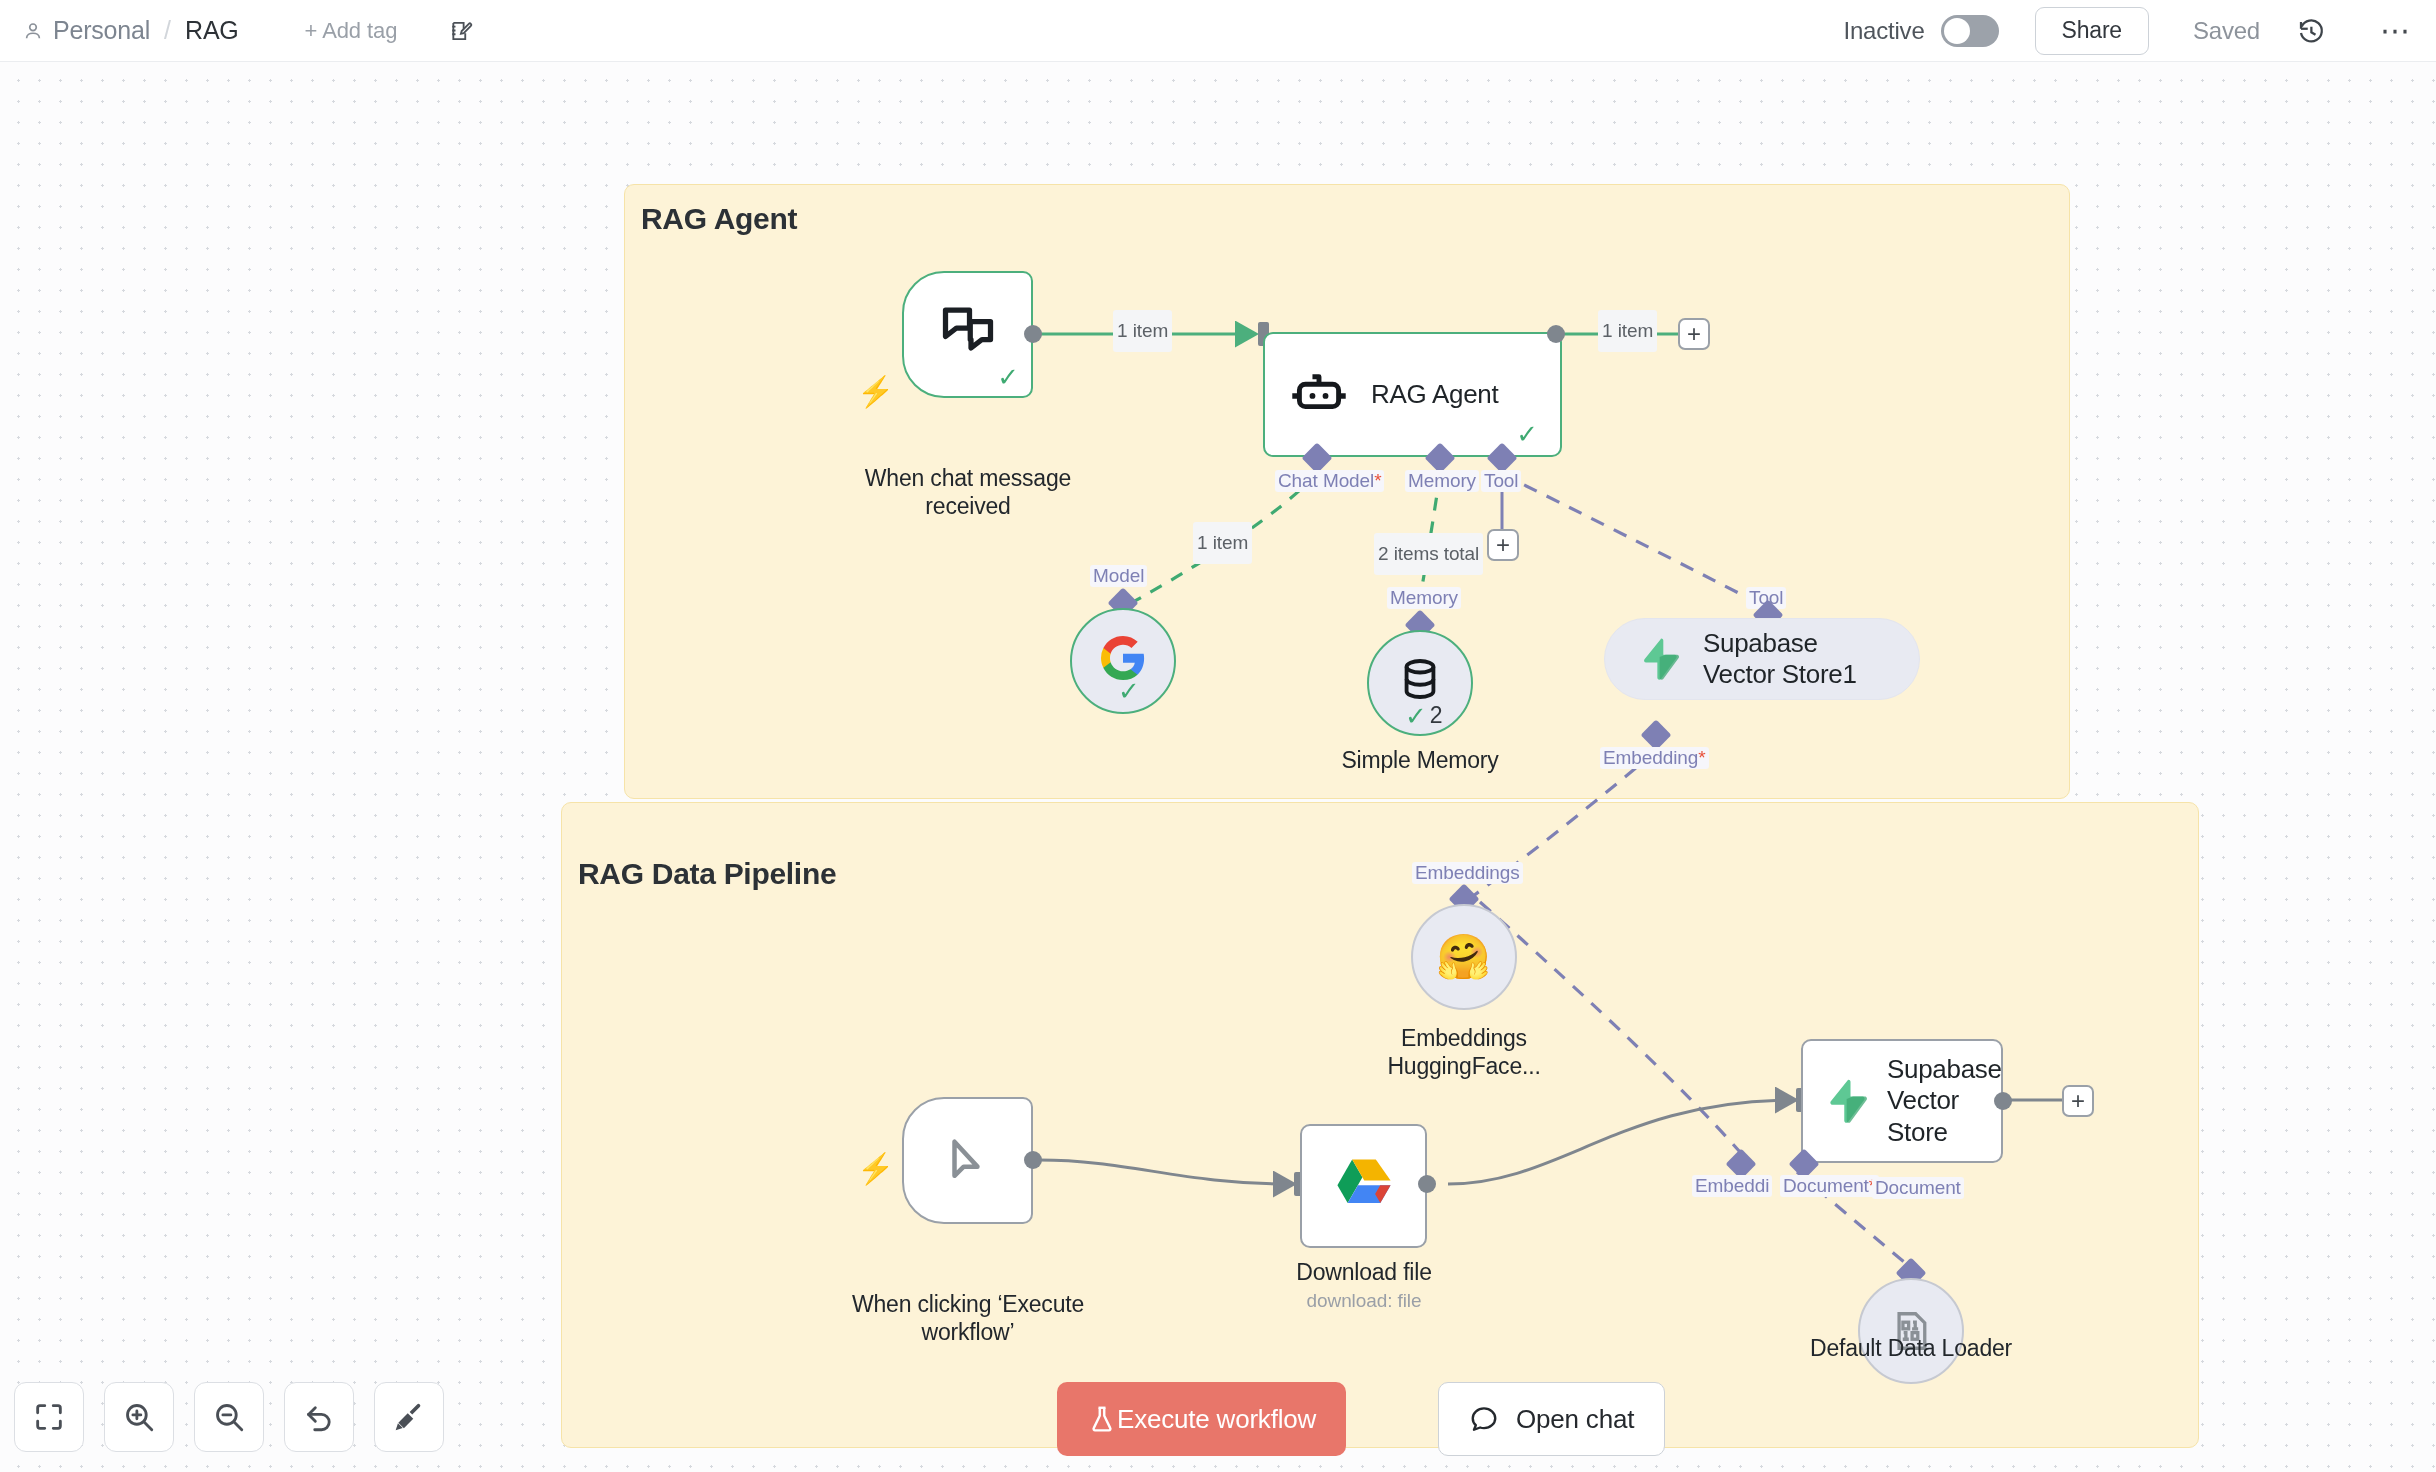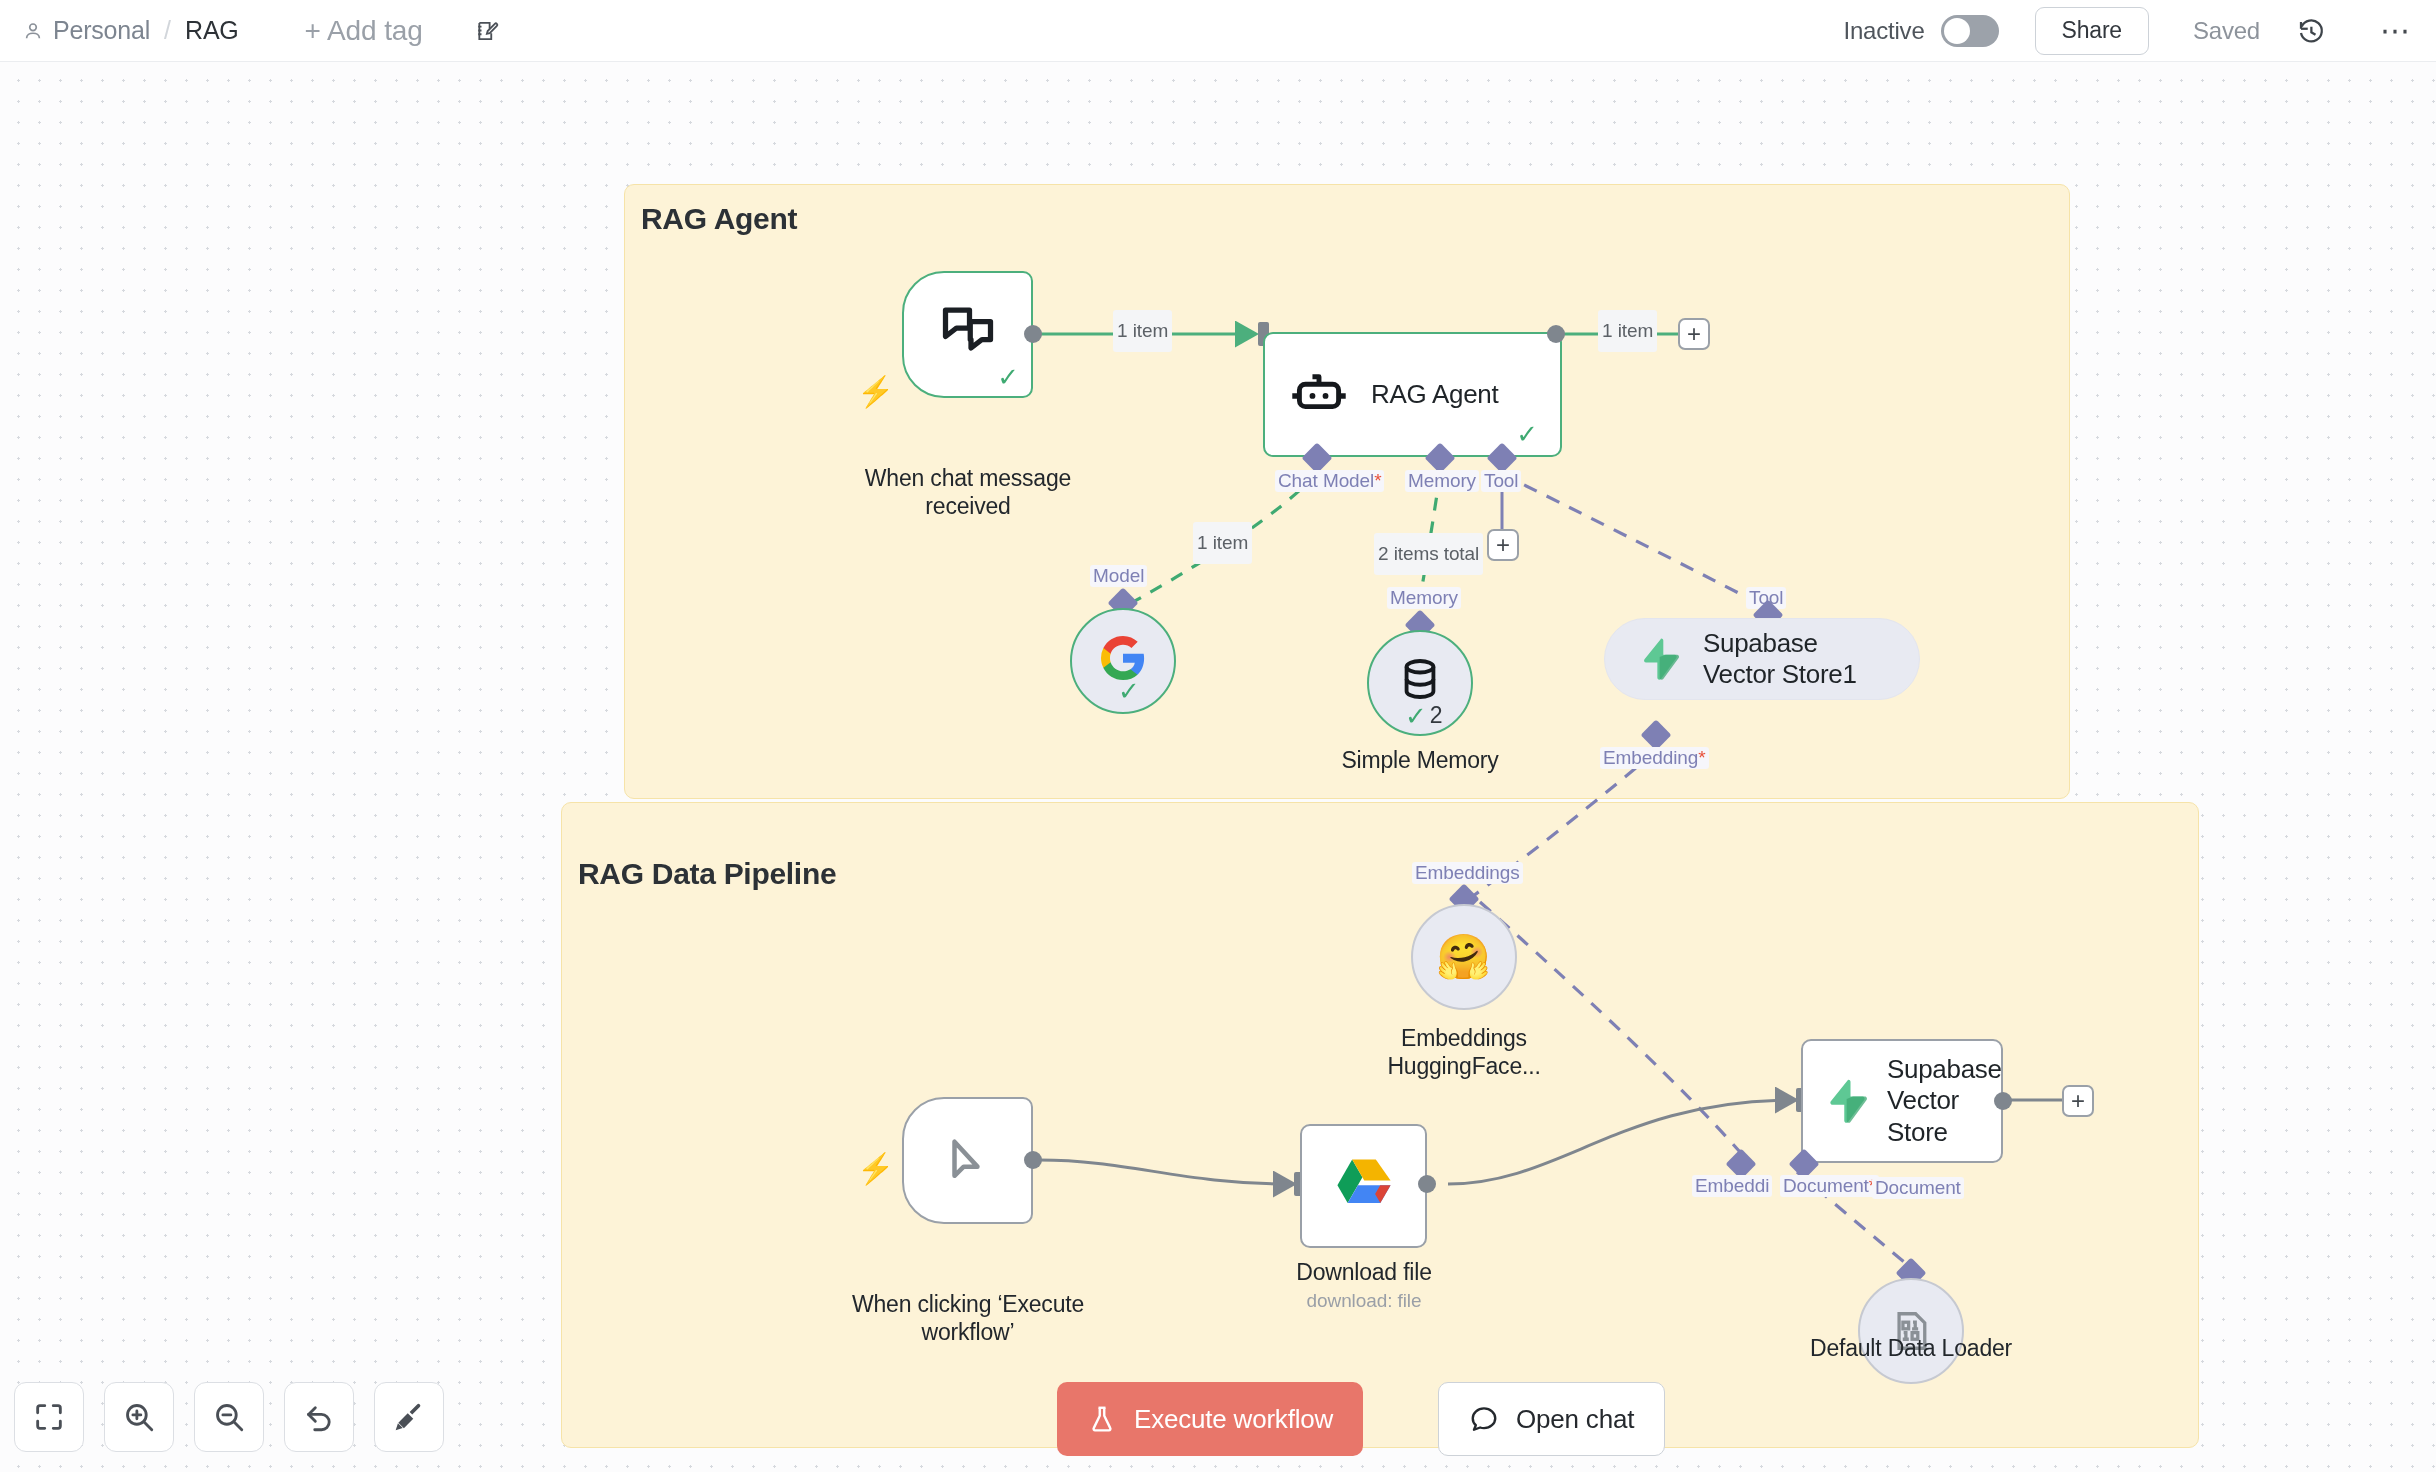--- a/index.html
+++ b/index.html
@@ -15,21 +15,21 @@
     position: absolute; left: 0; top: 0; width: 2436px; height: 62px;
     background: #ffffff; border-bottom: 1px solid #ebedf0;
     display: flex; align-items: center; z-index: 60;
   }
   .brd { display: flex; align-items: center; gap: 0; margin-left: 22px; }
   .person-ico { width: 22px; height: 22px; margin-right: 9px; color: #8b9199; flex: none; }
   .brd-personal { font-size: 25px; color: #7d8590; letter-spacing: -0.2px; }
   .brd-sep { font-size: 25px; color: #d2d6db; margin: 0 14px; }
   .brd-name { font-size: 25px; color: #2d3237; letter-spacing: -0.2px; }
   .addtag {
-    font-size: 28px; color: #9aa0a8; margin-left: 66px; cursor: pointer; letter-spacing: -0.1px;
+    font-size: 22px; color: #9aa0a8; margin-left: 66px; cursor: pointer; letter-spacing: -0.1px;
   }
   .note-ico { margin-left: 52px; width: 26px; height: 26px; color: #4b5057; cursor: pointer; }
 
   .hdr-right { margin-left: auto; display: flex; align-items: center; padding-right: 24px; }
   .inactive-lbl { font-size: 24px; color: #4f555c; letter-spacing: -0.2px; }
   .toggle {
     width: 58px; height: 32px; border-radius: 16px; background: #9ca2aa;
     margin-left: 16px; position: relative; cursor: pointer; flex: none;
   }
   .toggle::after {
@@ -143,21 +143,21 @@
   .tool-btn {
     position: absolute; width: 70px; height: 70px; background: #ffffff;
     border: 1px solid #dcdfe4; border-radius: 12px;
     display: flex; align-items: center; justify-content: center; cursor: pointer;
     z-index: 40;
   }
   .tool-btn svg { width: 34px; height: 34px; color: #4a4f56; }
 
   .exec-btn {
     position: absolute; left: 1057px; top: 1382px; height: 74px; padding: 0 30px;
-    background: #e8766a; border-radius: 10px; display: flex; align-items: center; gap: 17px;
+    background: #e8766a; border-radius: 10px; display: flex; align-items: center; 
     cursor: pointer; z-index: 40;
   }
   .exec-btn span { font-size: 26px; color: #ffffff; letter-spacing: -0.2px; }
   .chat-btn {
     position: absolute; left: 1438px; top: 1382px; height: 74px; padding: 0 30px;
     background: #ffffff; border: 1px solid #cdd2d8; border-radius: 10px;
     display: flex; align-items: center; gap: 17px; cursor: pointer; z-index: 40;
   }
   .chat-btn span { font-size: 26px; color: #25292e; letter-spacing: -0.2px; }
 </style>

